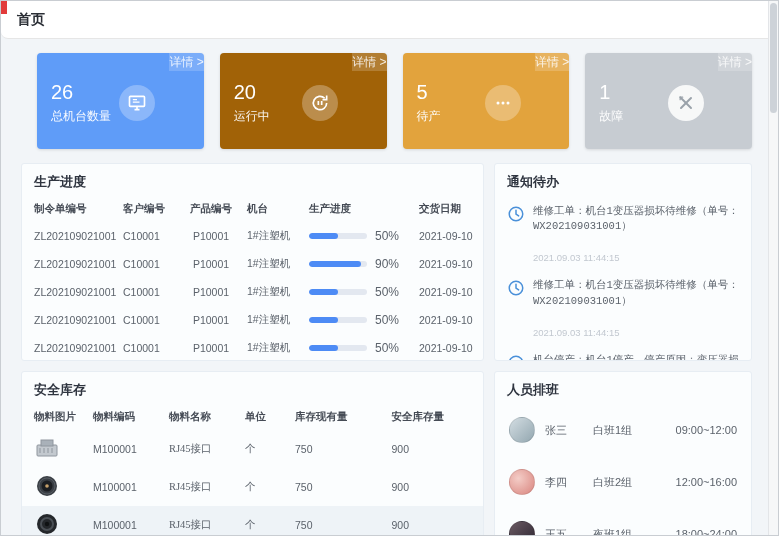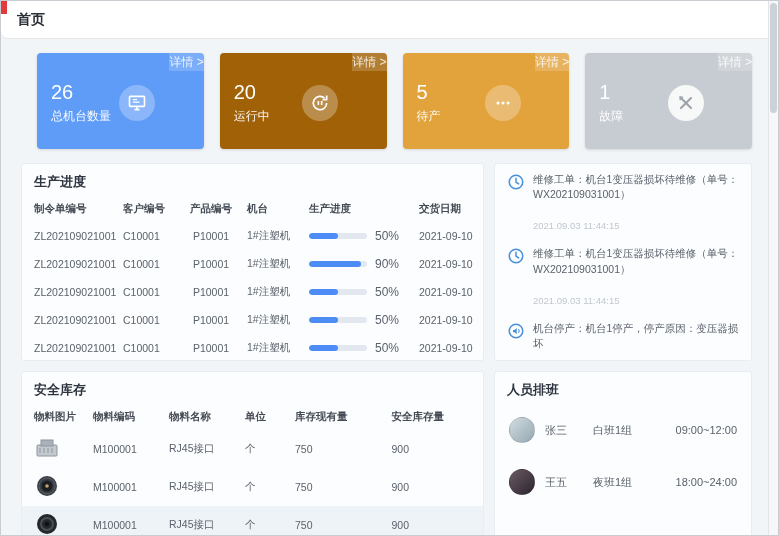--- a/index.html
+++ b/index.html
@@ -50,30 +50,30 @@
   .prod-table th:nth-child(3),.prod-table td:nth-child(3){width:62px;text-align:center;}
   .prod-table th:nth-child(4),.prod-table td:nth-child(4){width:62px;}
   .prod-table th:nth-child(5),.prod-table td:nth-child(5){width:110px;}
   .pwrap{display:flex;align-items:center;}
   .ptrack{width:58px;height:6px;border-radius:3px;background:#e3e8f0;overflow:hidden;flex:none;}
   .pfill{height:100%;border-radius:3px;background:#4d8bf5;width:0;}
   .plabel{font-size:12px;color:#5b626b;margin-left:8px;}
 
   .inv-table th:nth-child(1),.inv-table td:nth-child(1){width:66px;padding-left:12px;}
   .inv-table th:nth-child(2),.inv-table td:nth-child(2){width:76px;}
-  .inv-table th:nth-child(3),.inv-table td:nth-child(3){width:76px;}
+  .inv-table th:nth-child(3),.inv-table td:nth-child(3){width:76px;font-family:Liberation Serif, serif;}
   .inv-table th:nth-child(4),.inv-table td:nth-child(4){width:50px;margin-left:48px;}
   .inv-table td{padding:6px 5px;}
   .inv-table tr.alt td{background:#eef3f7;}
   .thumb{width:26px;height:24px;display:inline-block;}
 
   
   .notice{display:flex;gap:8px;padding:8px 12px 7px;cursor:pointer;}
   .nicon{width:18px;height:18px;flex:none;margin-top:1px;}
-  .ntext{font-size:10.5px;color:#5b626b;line-height:1.45;}
+  .ntext{font-size:10.5px;color:#5b626b;line-height:1.45;font-family:Liberation Mono, monospace;}
   .ntime{font-size:9.5px;color:#c2c8d0;margin-top:18px;}
 
   
   .staff-row{display:flex;align-items:center;padding:13px 14px;gap:10px;}
   .avatar{width:26px;height:26px;border-radius:50%;flex:none;border:1px solid rgba(0,0,0,0.08);}
   .av0{background:linear-gradient(135deg,#d3dde2,#93a7b0);}
   .av1{background:radial-gradient(circle at 35% 35%,#f4cdc7,#d9857f);}
   .av2{background:linear-gradient(135deg,#6b5a63,#2c2530);}
   .sname{font-size:11px;color:#5b626b;width:38px;}
   .sshift{font-size:11px;color:#5b626b;width:62px;}
@@ -256,20 +256,21 @@
                   <span class="plabel">50%</span>
                 </div>
             </td>
             <td>2021-09-10</td>
           </tr>
         </tbody>
       </table>
     </div>
 
     <div class="panel">
+      <div class="panel-title">通知待办</div>
 
       <div class="notice">
         <span class="nicon">
           <svg width="18" height="18" viewBox="0 0 24 24">
               <circle cx="12" cy="12" r="9" fill="none" stroke="#4a90d9" stroke-width="2"></circle>
               <path d="M12 7v5l3.5 2.5" fill="none" stroke="#4a90d9" stroke-width="2" stroke-linecap="round"></path>
             </svg>
         </span>
         <div>
           <div class="ntext">维修工单：机台1变压器损坏待维修（单号：WX202109031001）</div>
@@ -376,20 +377,26 @@
     <div class="panel">
       <div class="panel-title">人员排班</div>
 
       <div class="staff-row">
         <span class="avatar av0"></span>
         <span class="sname">张三</span>
         <span class="sshift">白班1组</span>
         <span class="stime">09:00~12:00</span>
       </div>
       <div class="staff-row">
+        <span class="avatar av1"></span>
+        <span class="sname">李四</span>
+        <span class="sshift">白班2组</span>
+        <span class="stime">12:00~16:00</span>
+      </div>
+      <div class="staff-row">
         <span class="avatar av2"></span>
         <span class="sname">王五</span>
         <span class="sshift">夜班1组</span>
         <span class="stime">18:00~24:00</span>
       </div>
     </div>
 
   </div>
 </div>
 

